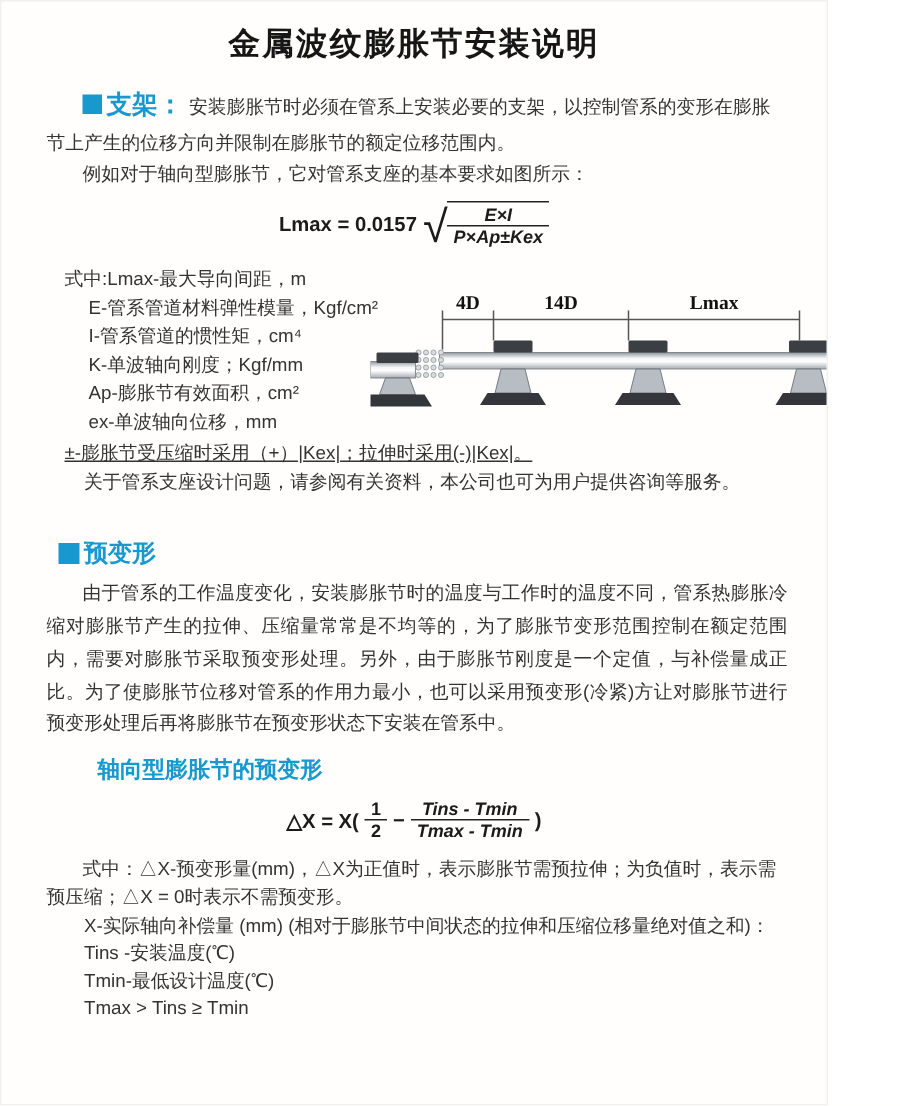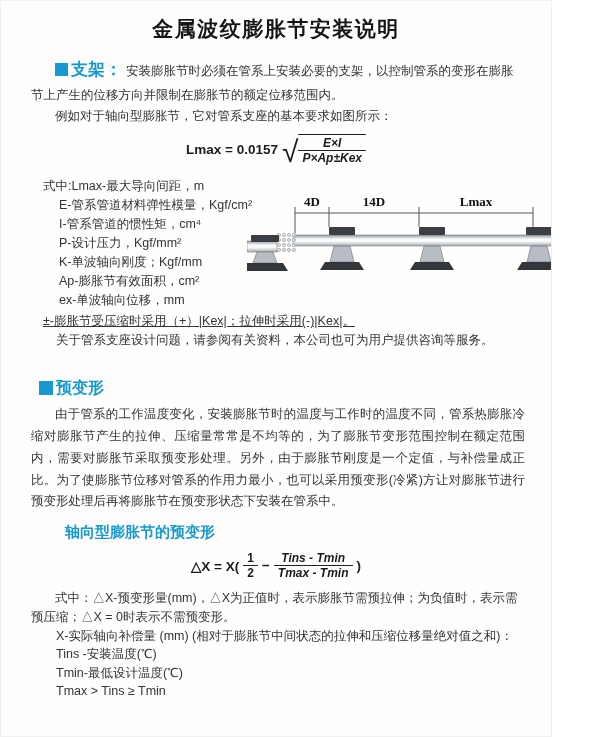--- a/index.html
+++ b/index.html
@@ -68,21 +68,20 @@
     <span class="frac vinc">
       <span class="fnum">E×I</span>
       <span class="fden">P×Ap±Kex</span>
     </span>
   </div>
 
   <div class="defs">
     <div class="def flush">式中:Lmax-最大导向间距，m</div>
     <div class="def">E-管系管道材料弹性模量，Kgf/cm²</div>
     <div class="def">I-管系管道的惯性矩，cm⁴</div>
-    <div class="def">P-设计压力，Kgf/mm²</div>
     <div class="def">K-单波轴向刚度；Kgf/mm</div>
     <div class="def">Ap-膨胀节有效面积，cm²</div>
     <div class="def">ex-单波轴向位移，mm</div>
     <div class="def flush note0">±-膨胀节受压缩时采用（+）|Kex|；拉伸时采用(-)|Kex|。</div>
     <div class="def note1">关于管系支座设计问题，请参阅有关资料，本公司也可为用户提供咨询等服务。</div>
   </div>
 
   <svg class="diagram" width="352" height="96" viewBox="0 0 352 96">
     <defs>
       <linearGradient id="pipeG" x1="0" y1="0" x2="0" y2="1">

